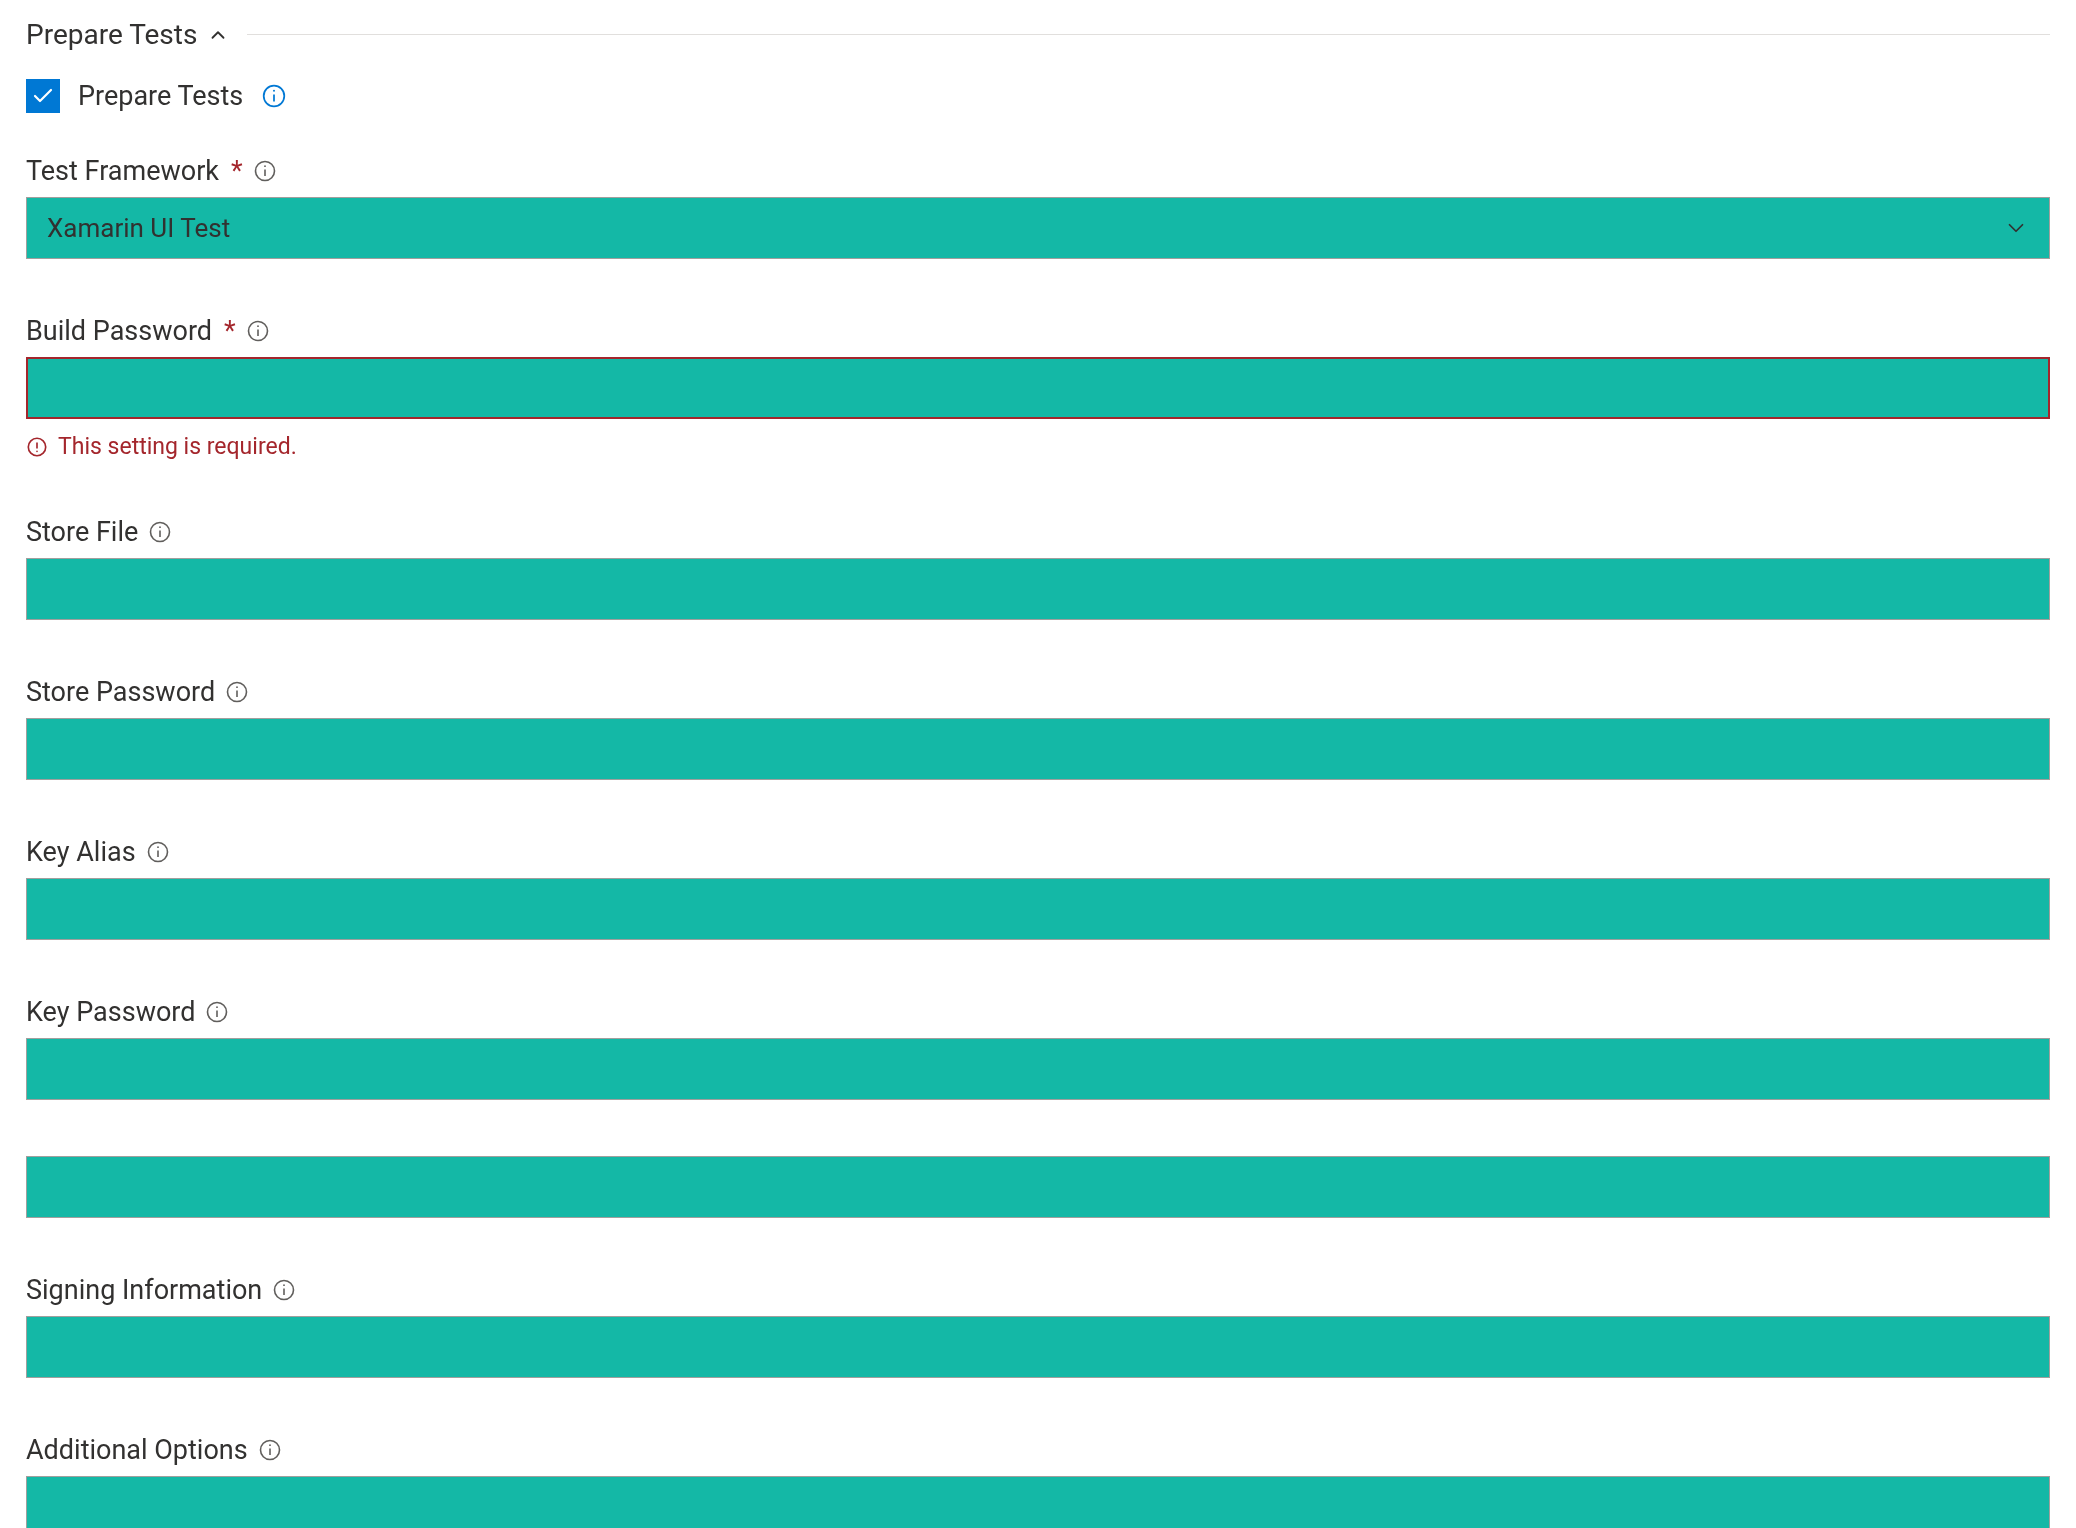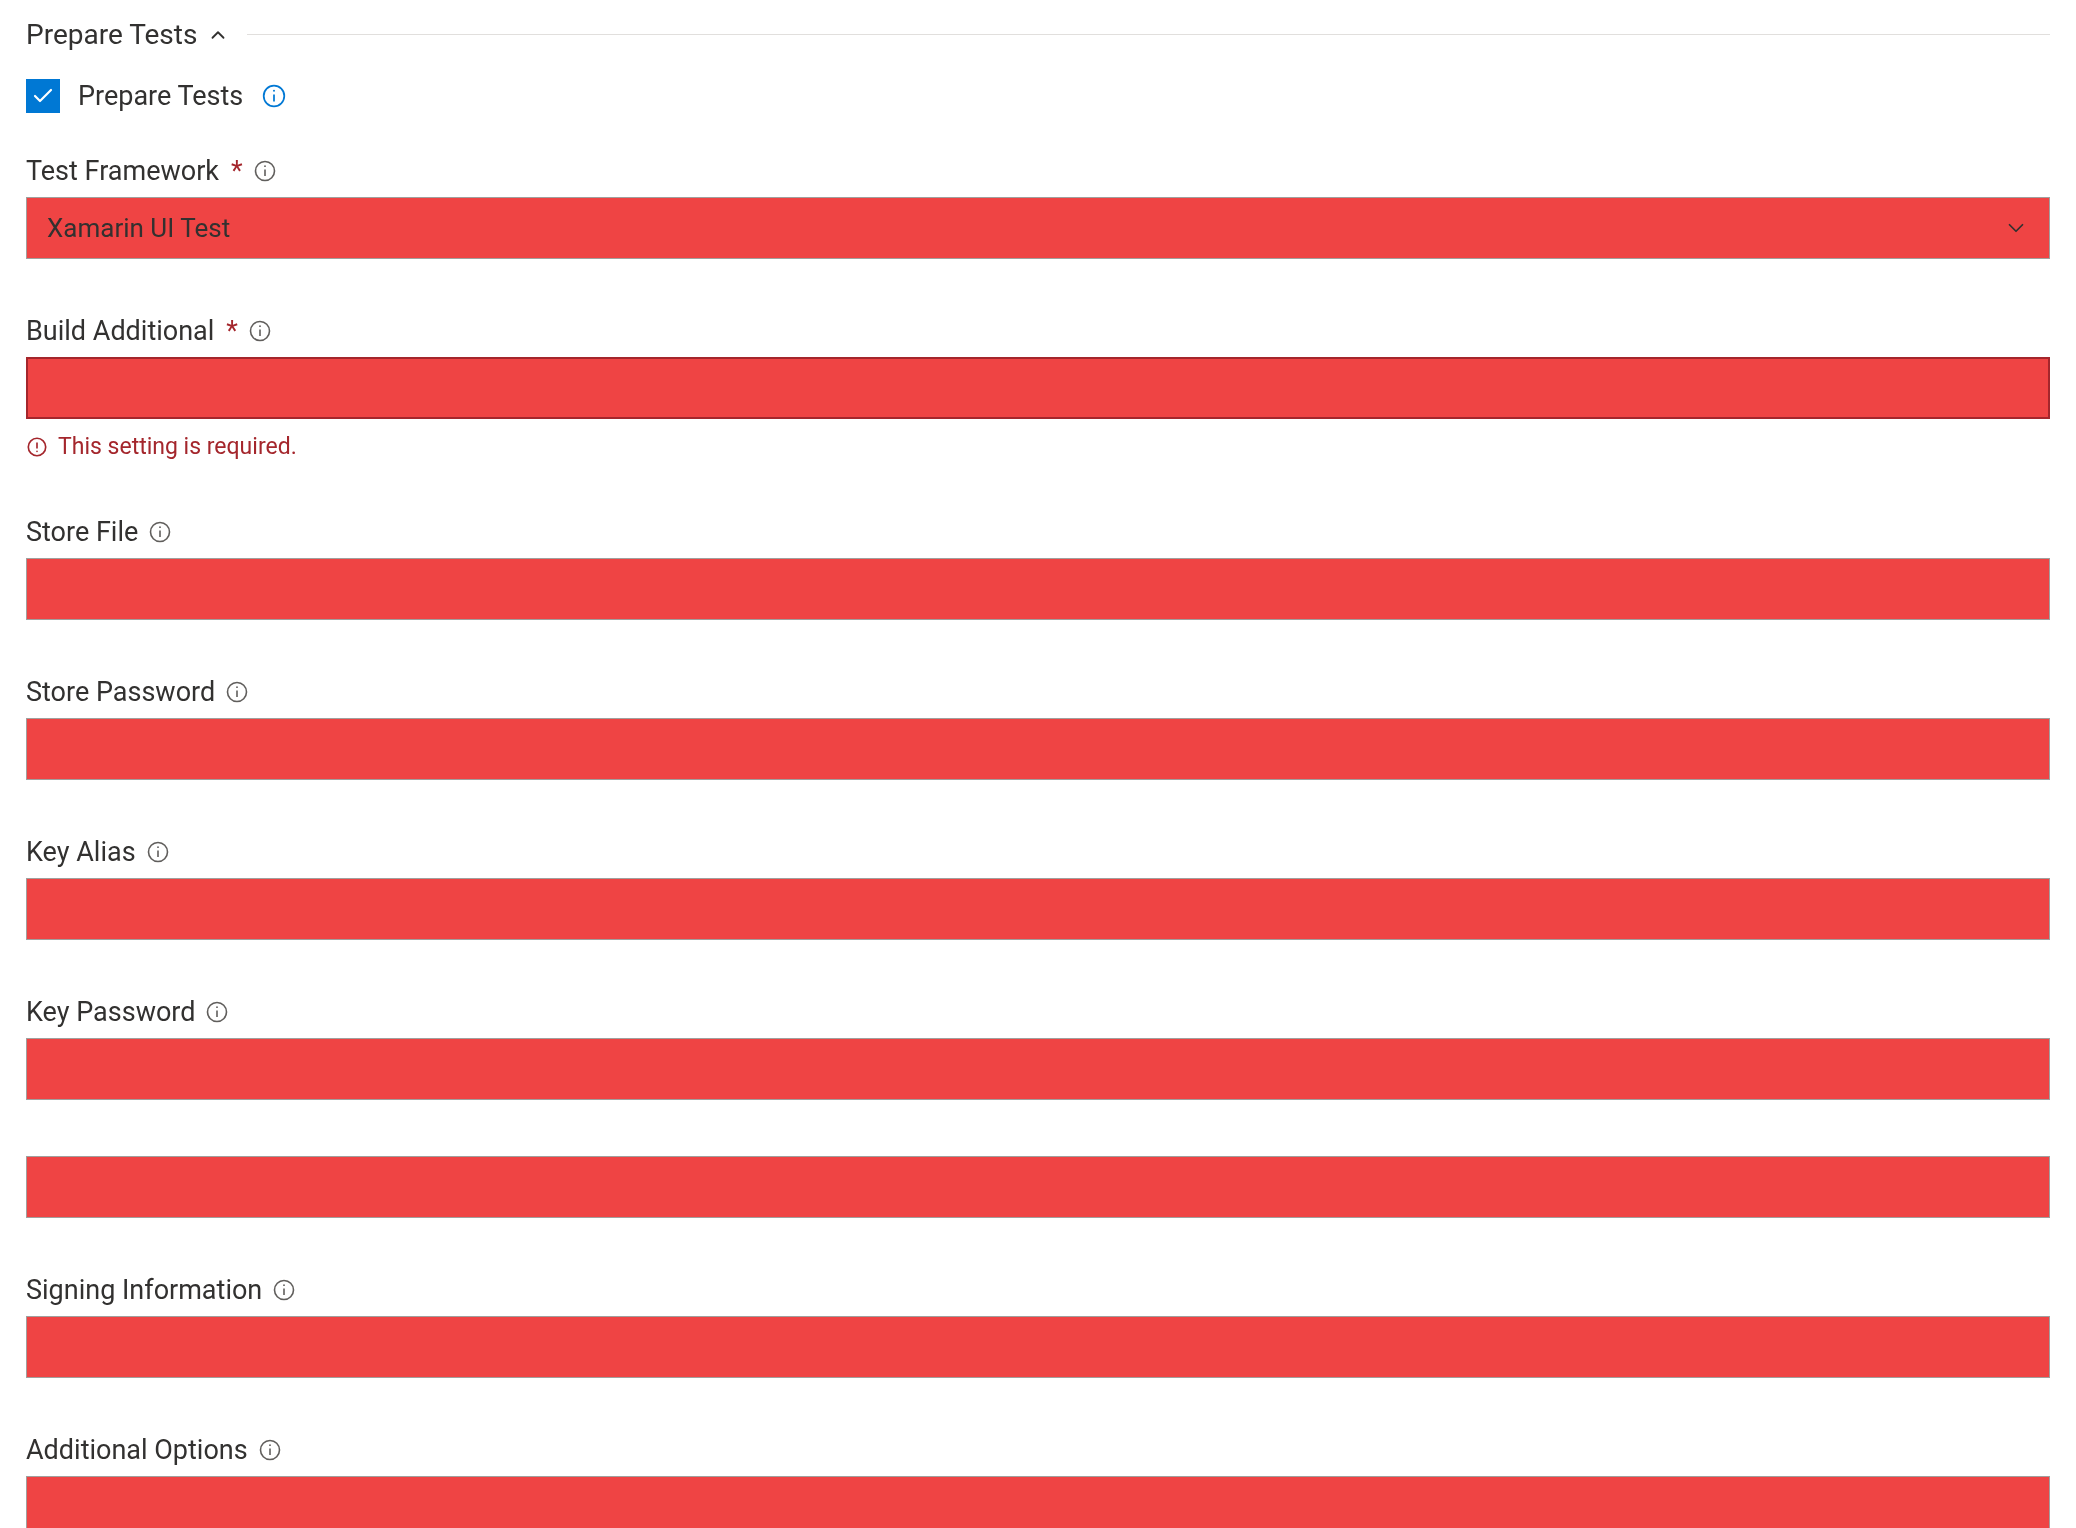--- a/index.html
+++ b/index.html
@@ -85,21 +85,21 @@
   }
   .req {
     color: #a4262c;
     font-size: 27px;
     margin-left: 2px;
   }
   .text-input, .select-wrap {
     width: 100%;
     height: 62px;
     border: 1px solid #a19f9d;
-    background: #ef4444;
+    background: #14b8a6;
     font-size: 26px;
     color: #323130;
     padding: 0 20px;
     outline: none;
   }
   .text-input.error {
     border: 2px solid #a4262c;
   }
   .select-wrap {
     display: flex;
@@ -176,21 +176,21 @@
       <span class="chevd">
         <svg width="26" height="26" viewBox="0 0 24 24" fill="none" stroke="currentColor" stroke-width="1.6" stroke-linecap="round" stroke-linejoin="round">
             <polyline points="6 9 12 15 18 9"></polyline>
           </svg>
       </span>
     </div>
   </div>
 
   <div class="field">
     <div class="field-label-row">
-      <span class="field-label">Build Additional</span>
+      <span class="field-label">Build Password</span>
       <span class="req">*</span>
       <span class="info-icon gray">
         <svg width="24" height="24" viewBox="0 0 24 24" fill="none" stroke="currentColor" stroke-width="1.6">
             <circle cx="12" cy="12" r="9.5"></circle>
             <line x1="12" y1="10.5" x2="12" y2="17"></line>
             <circle cx="12" cy="7.2" r="0.9" fill="currentColor" stroke="none"></circle>
           </svg>
       </span>
     </div>
     <input type="text" class="text-input error" value="" style="">

